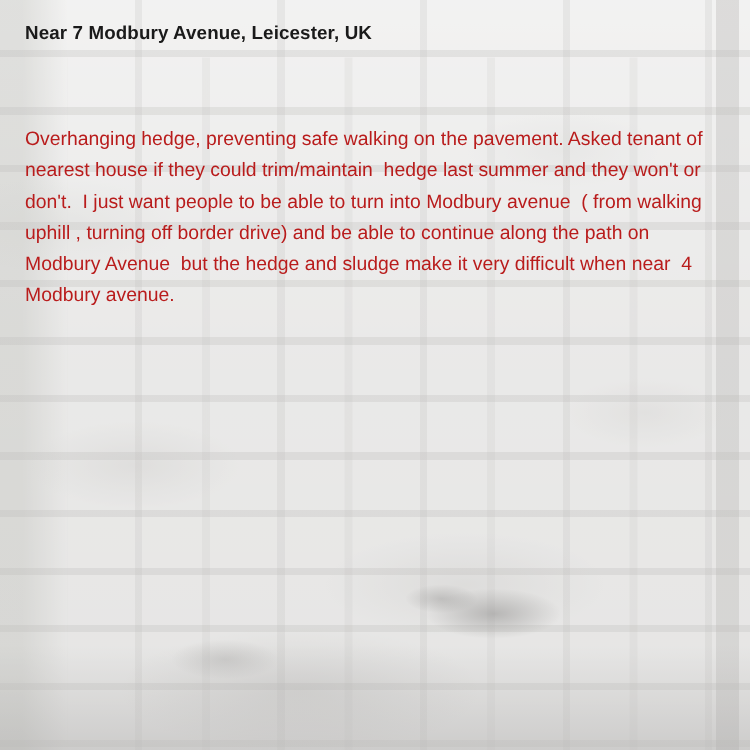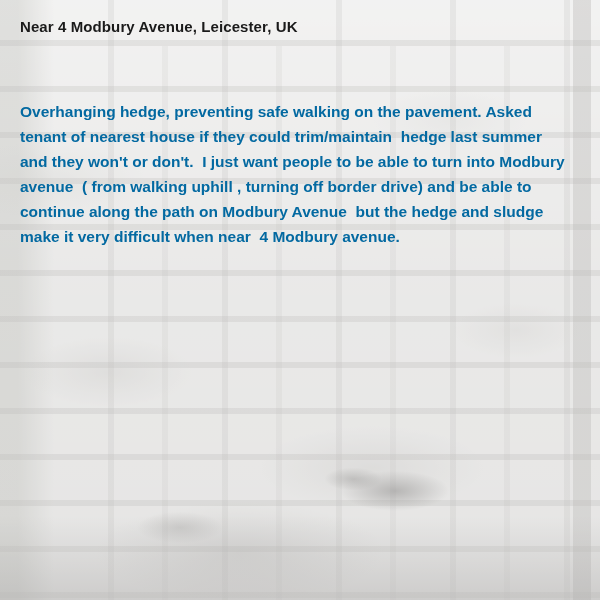--- a/index.html
+++ b/index.html
@@ -114,37 +114,36 @@
     letter-spacing: 0.1px;
     white-space: nowrap;
   }
   .body {
     position: absolute;
     left: 20px;
     top: 99px;
     width: 545px;
     font-size: 15.5px;
     line-height: 25px;
-    color: #0369a1;
+    color: #b91c1c;
     white-space: pre-wrap;
-    font-weight: bold;
   }
 </style>
 </head>
 <body>
 
 <div class="canvas">
 
   <div class="photo">
     <div class="bricks"></div>
     <div class="bricks-offset"></div>
     <div class="grain"></div>
     <div class="debris"></div>
     <div class="debris2"></div>
     <div class="wash"></div>
   </div>
 
   <div class="overlay">
-    <div class="title">Near 4 Modbury Avenue, Leicester, UK</div>
+    <div class="title">Near 7 Modbury Avenue, Leicester, UK</div>
     <div class="body">Overhanging hedge, preventing safe walking on the pavement. Asked tenant of nearest house if they could trim/maintain  hedge last summer and they won't or don't.  I just want people to be able to turn into Modbury avenue  ( from walking uphill , turning off border drive) and be able to continue along the path on Modbury Avenue  but the hedge and sludge make it very difficult when near  4 Modbury avenue.</div>
   </div>
 
 </div>
 
 </body></html>

